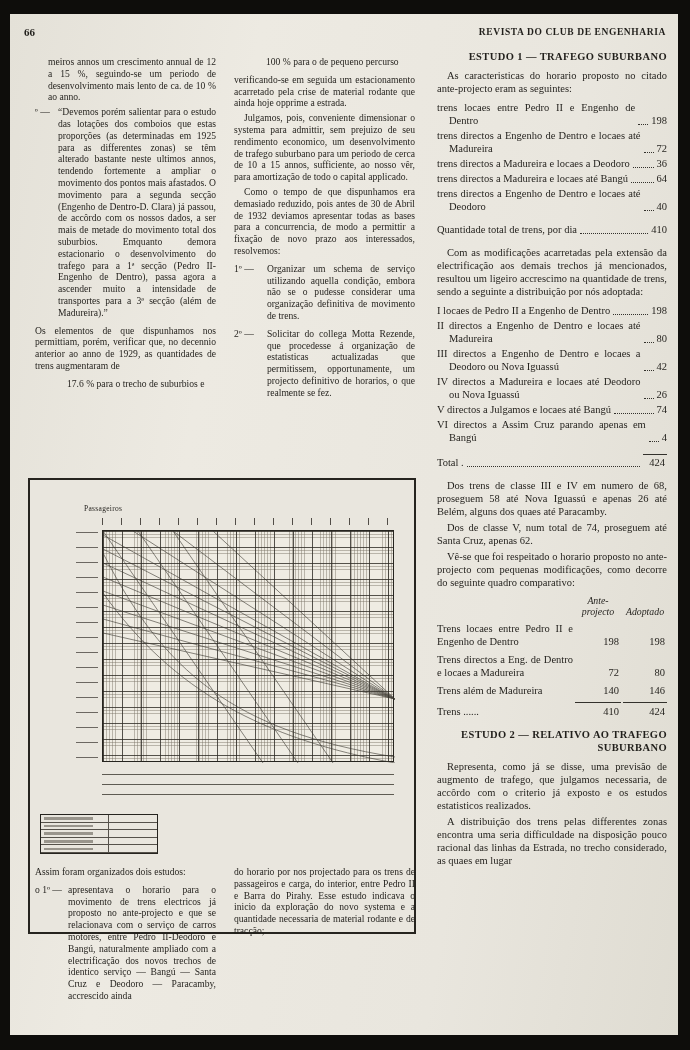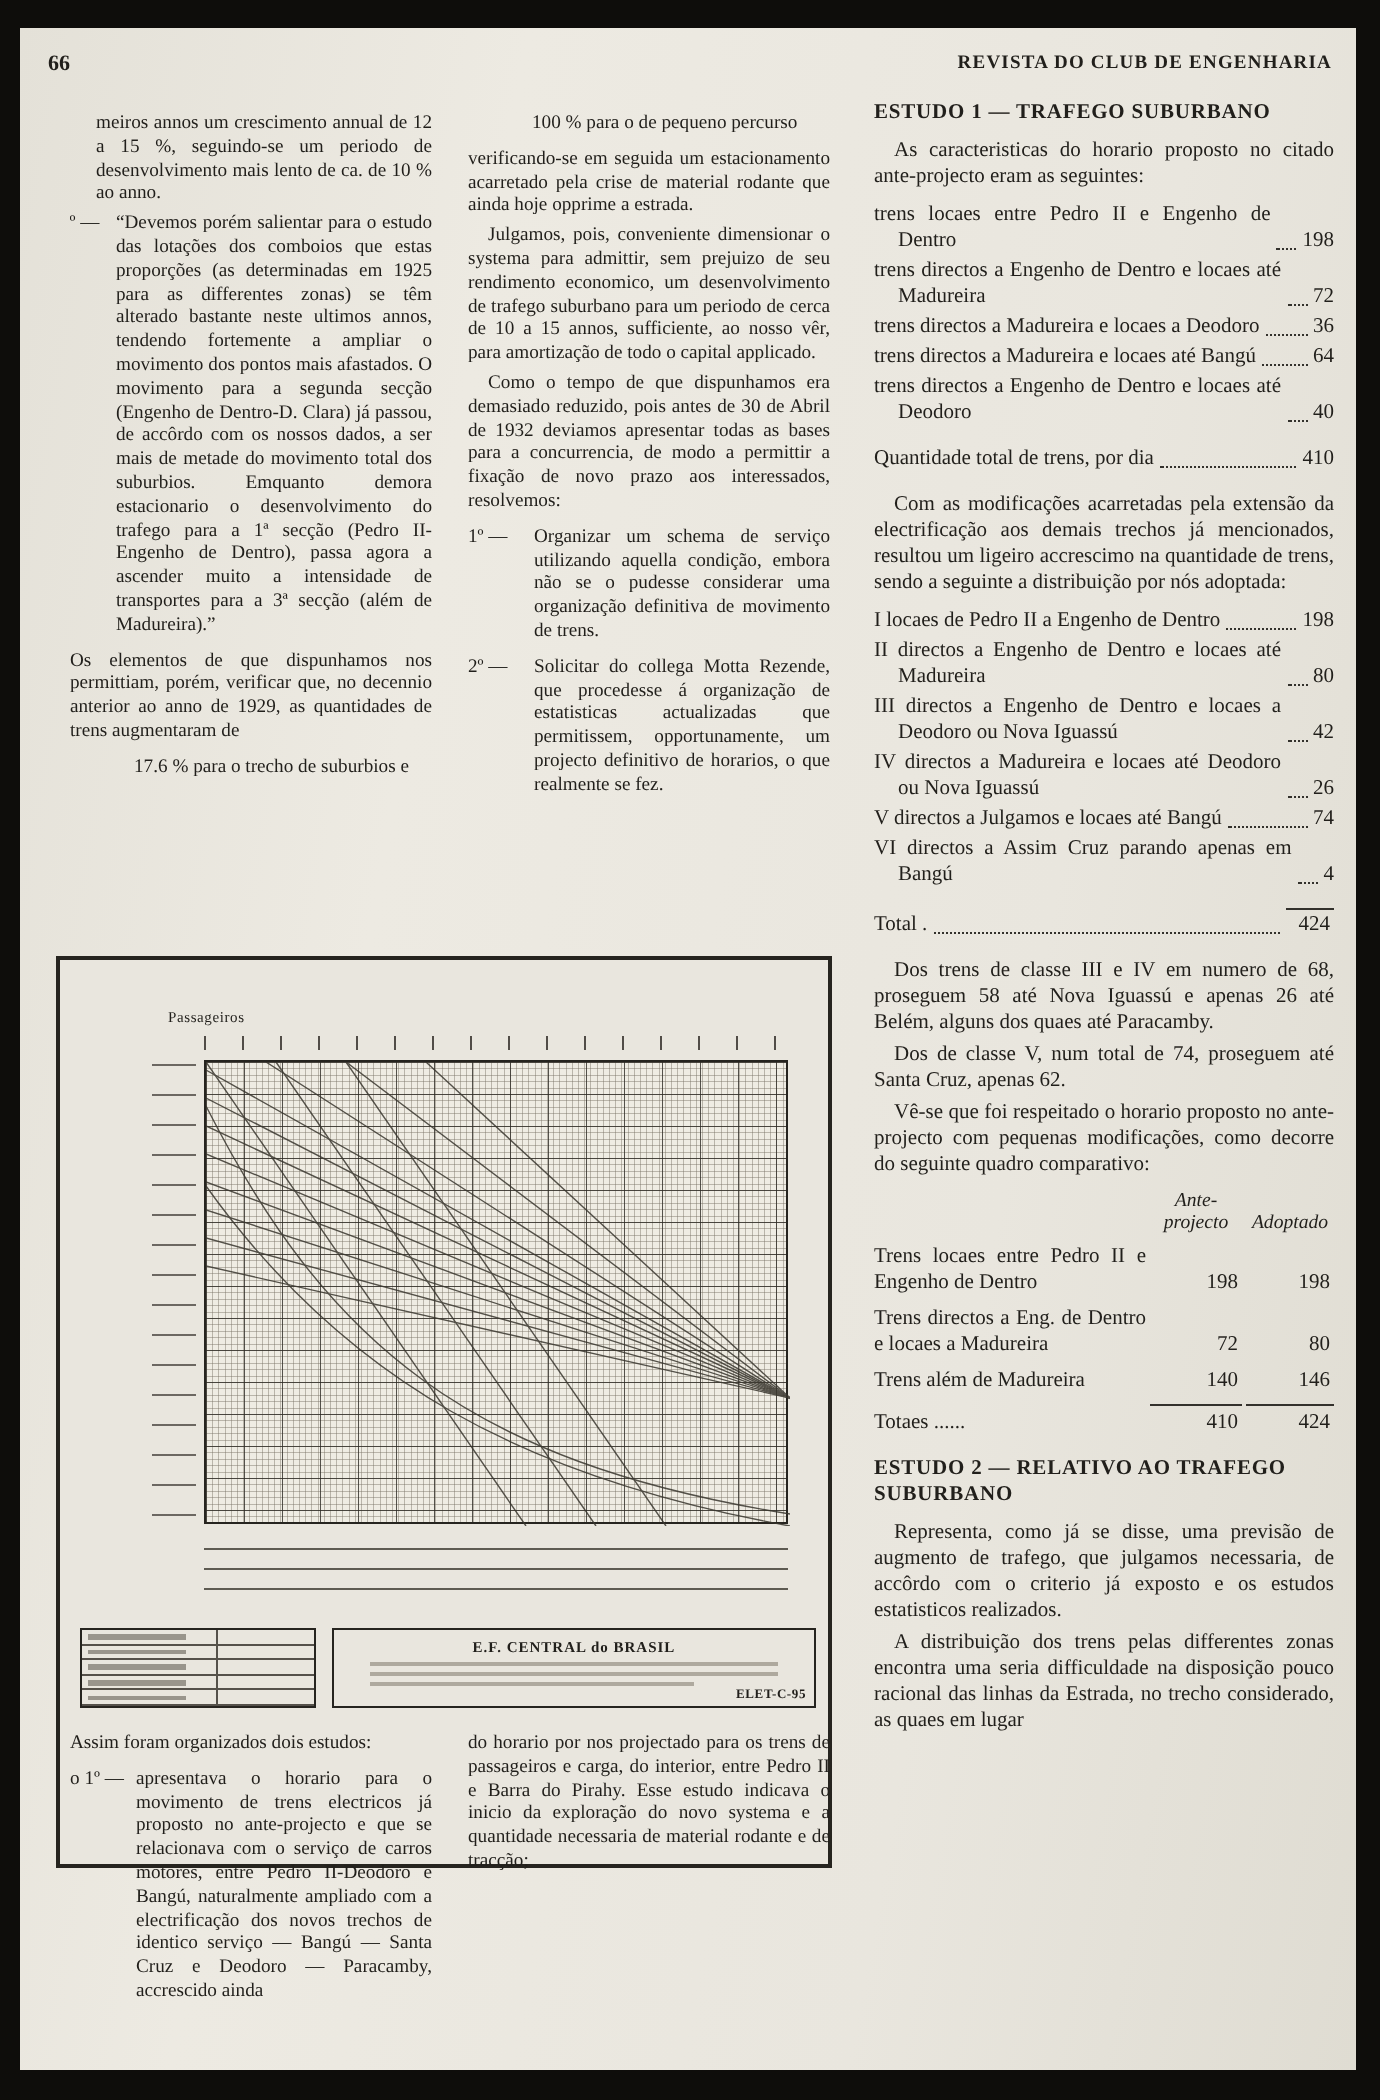--- a/index.html
+++ b/index.html
@@ -21,21 +21,21 @@
   .t p, .t3 p { text-indent:10px; margin-bottom:3px; }
   p.noind { text-indent:0; }
 
   .mpar { position:relative; margin-bottom:4px; }
   .mpar p { text-indent:0; }
   .marker { position:absolute; top:0; white-space:nowrap; }
   .mq { margin-left:23px; }  .mq .marker { left:-28px; }
   .mi { margin-left:33px; }  .mi .marker { left:-33px; }
   .hangline { margin-left:22px; text-indent:0; }
 
-  .h { font-weight:bold; font-size:10.5px; letter-spacing:.4px; line-height:13px; text-align:left; }
+  .h { font-weight:bold; font-size:10.5px; letter-spacing:.4px; line-height:13px; text-align:right; }
 
   .li { display:flex; align-items:flex-end; margin-bottom:2px; }
   .li .lab { flex:0 1 auto; text-indent:-12px; padding-left:12px; }
   .li .dots { flex:1 0 10px; border-bottom:1.4px dotted #33312c; margin:0 3px 2px 3px; }
   .li .val { flex:0 0 auto; }
   .val-rule { border-top:1px solid #33312c; padding:1px 2px 0 6px; }
 
   .cmp-row { display:grid; grid-template-columns:1fr 46px 44px; column-gap:2px; align-items:end; margin-bottom:5px; }
   .cmp-row .num { text-align:right; padding-right:2px; }
   .cmp-head { font-style:italic; text-align:center; line-height:11px; font-size:9.8px; }
@@ -135,27 +135,20 @@
     </div>
     <div class="fig-rules"></div>
     <div class="legend-box">
       <div class="lrow"></div>
       <div class="lrow"></div>
       <div class="lrow"></div>
       <div class="lrow"></div>
       <div class="lrow"></div>
       <div class="vdiv"></div>
     </div>
-    <div class="title-block">
-      <div class="org">E.F. CENTRAL do BRASIL</div>
-      <div class="tiny-bar"></div>
-      <div class="tiny-bar"></div>
-      <div class="tiny-bar" style="margin-right:60px;"></div>
-      <div class="fig-code">ELET-C-95</div>
-    </div>
   </div>
 
   <div class="col t" style="left:25px; top:852px; width:181px; height:162px;">
     <p class="noind">Assim foram organizados dois estudos:</p>
     <div class="mpar mi gap6">
       <span class="marker">o 1º —</span>
       <p>apresentava o horario para o movimento de trens electricos já proposto no ante-projecto e que se relacionava com o serviço de carros motores, entre Pedro II-Deodoro e Bangú, naturalmente ampliado com a electrificação dos novos trechos de identico serviço — Bangú — Santa Cruz e Deodoro — Paracamby, accrescido ainda</p>
     </div>
   </div>
 
@@ -261,21 +254,21 @@
         <span>Trens directos a Eng. de Dentro e locaes a Madureira</span>
         <span class="num">72</span>
         <span class="num">80</span>
       </div>
       <div class="cmp-row">
         <span>Trens além de Madureira</span>
         <span class="num">140</span>
         <span class="num">146</span>
       </div>
       <div class="cmp-row cmp-tot">
-        <span>Totaes ......</span>
+        <span>Trens ......</span>
         <span class="num">410</span>
         <span class="num">424</span>
       </div>
     </div>
 
     <div class="h gap10">ESTUDO 2 — RELATIVO AO TRAFEGO SUBURBANO</div>
     <p class="gap6">Representa, como já se disse, uma previsão de augmento de trafego, que julgamos necessaria, de accôrdo com o criterio já exposto e os estudos estatisticos realizados.</p>
     <p>A distribuição dos trens pelas differentes zonas encontra uma seria difficuldade na disposição pouco racional das linhas da Estrada, no trecho considerado, as quaes em lugar</p>
   </div>
 

